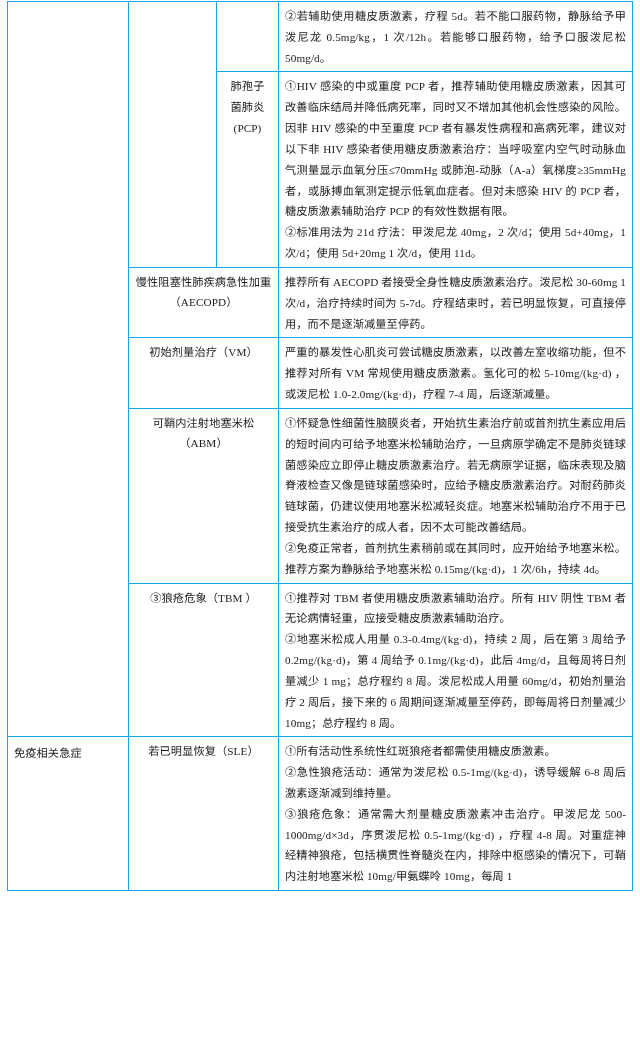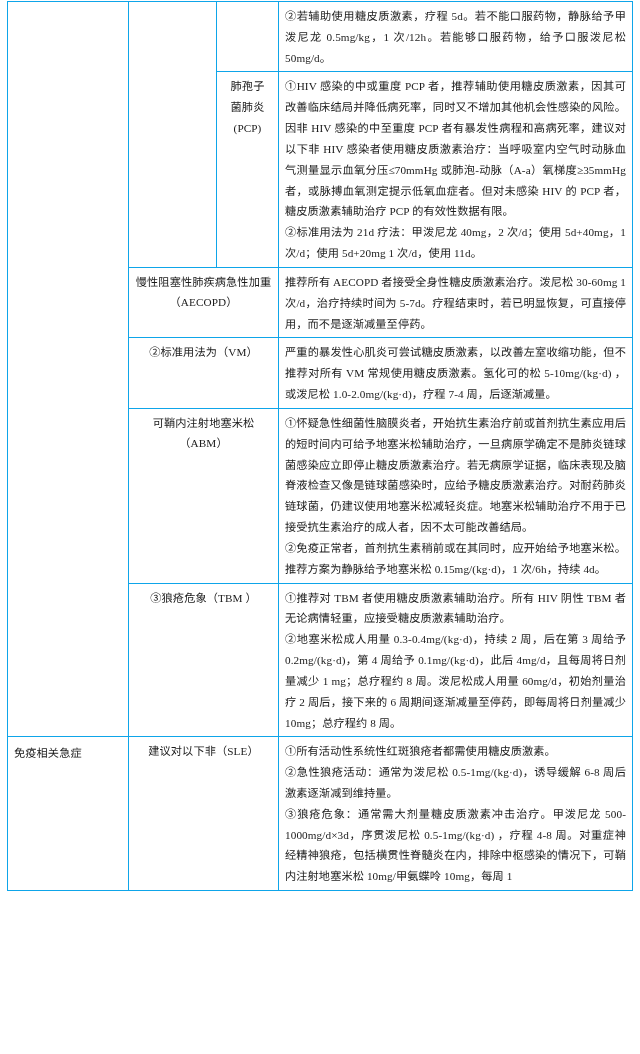--- a/index.html
+++ b/index.html
@@ -124,21 +124,21 @@
         <td class="disease-cell" colspan="2">
           <span class="cell-text">慢性阻塞性肺疾病急性加重（AECOPD）</span>
         </td>
         <td class="detail-cell">
           <span class="cell-text">推荐所有 AECOPD 者接受全身性糖皮质激素治疗。泼尼松 30-60mg 1 次/d，治疗持续时间为 5-7d。疗程结束时，若已明显恢复，可直接停用，而不是逐渐减量至停药。</span>
         </td>
       </tr>
 
       <tr>
         <td class="disease-cell" colspan="2">
-          <span class="cell-text">②标准用法为（VM）</span>
+          <span class="cell-text">初始剂量治疗（VM）</span>
         </td>
         <td class="detail-cell">
           <span class="cell-text">严重的暴发性心肌炎可尝试糖皮质激素，以改善左室收缩功能，但不推荐对所有 VM 常规使用糖皮质激素。氢化可的松 5-10mg/(kg·d) ，或泼尼松 1.0-2.0mg/(kg·d)，疗程 7-4 周，后逐渐减量。</span>
         </td>
       </tr>
 
       <tr>
         <td class="disease-cell" colspan="2">
           <span class="cell-text">可鞘内注射地塞米松（ABM）</span>
         </td>
@@ -156,21 +156,21 @@
           <span class="cell-text">①推荐对 TBM 者使用糖皮质激素辅助治疗。所有 HIV 阴性 TBM 者无论病情轻重，应接受糖皮质激素辅助治疗。
 ②地塞米松成人用量 0.3-0.4mg/(kg·d)，持续 2 周，后在第 3 周给予 0.2mg/(kg·d)，第 4 周给予 0.1mg/(kg·d)，此后 4mg/d，且每周将日剂量减少 1 mg；总疗程约 8 周。泼尼松成人用量 60mg/d，初始剂量治疗 2 周后，接下来的 6 周期间逐渐减量至停药，即每周将日剂量减少 10mg；总疗程约 8 周。</span>
         </td>
       </tr>
 
       <tr>
         <td class="cat-cell">
           <span class="cell-text">免疫相关急症</span>
         </td>
         <td class="disease-cell" colspan="2">
-          <span class="cell-text">建议对以下非（SLE）</span>
+          <span class="cell-text">若已明显恢复（SLE）</span>
         </td>
         <td class="detail-cell">
           <span class="cell-text">①所有活动性系统性红斑狼疮者都需使用糖皮质激素。
 ②急性狼疮活动：通常为泼尼松 0.5-1mg/(kg·d)，诱导缓解 6-8 周后激素逐渐减到维持量。
 ③狼疮危象：通常需大剂量糖皮质激素冲击治疗。甲泼尼龙 500-1000mg/d×3d，序贯泼尼松 0.5-1mg/(kg·d) ，疗程 4-8 周。对重症神经精神狼疮，包括横贯性脊髓炎在内，排除中枢感染的情况下，可鞘内注射地塞米松 10mg/甲氨蝶呤 10mg，每周 1</span>
         </td>
       </tr>
 
     </tbody>
   </table>

